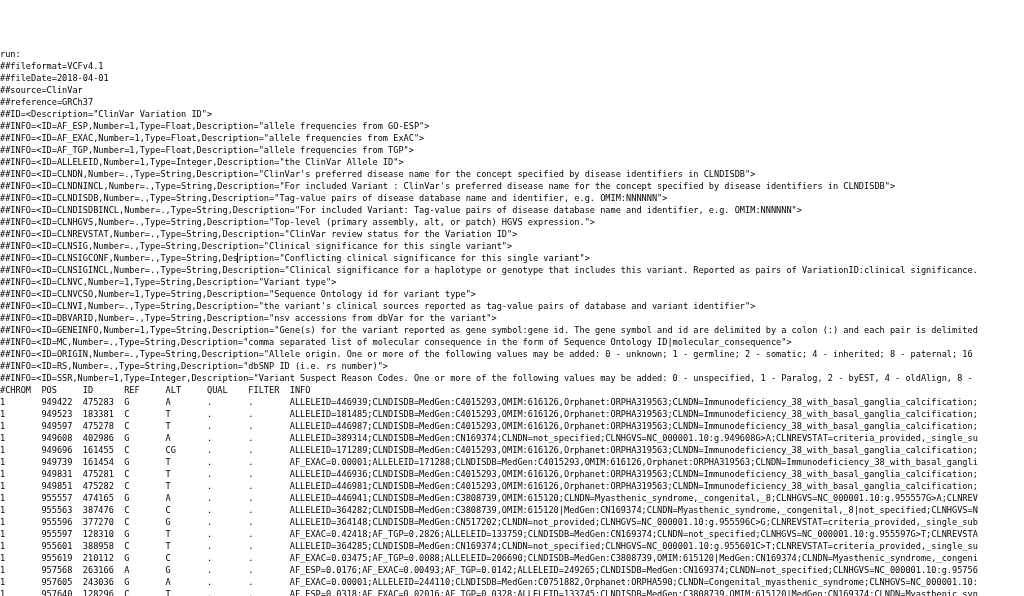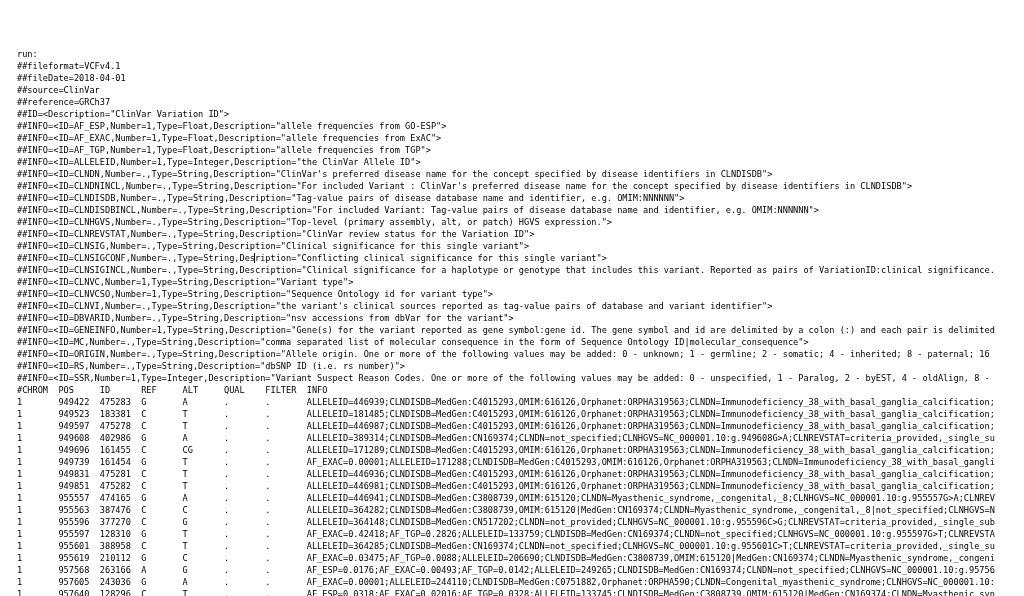--- a/index.html
+++ b/index.html
@@ -1,19 +1,19 @@
 <!DOCTYPE html>
 <html><head>
 <meta charset="utf-8">
 <style>
   html,body{margin:0;padding:0;background:#fff;color:#000;}
   body{font-family:"Menlo","Consolas","DejaVu Sans Mono",monospace;
        font-size:8.6px;line-height:12px;white-space:pre;
        width:1024px;height:596px;overflow:hidden;}
-  .line{display:block;height:12px;padding-left:17px;}
+  .line{display:block;height:12px;}
   .cursor{border-left:1px solid #000;margin-left:-1px;}
   
 </style>
 </head>
 <body>
 
 
 
 <div id="out"><span class="line">run:</span><span class="line">##fileformat=VCFv4.1</span><span class="line">##fileDate=2018-04-01</span><span class="line">##source=ClinVar</span><span class="line">##reference=GRCh37</span><span class="line">##ID=&lt;Description="ClinVar Variation ID"&gt;</span><span class="line">##INFO=&lt;ID=AF_ESP,Number=1,Type=Float,Description="allele frequencies from GO-ESP"&gt;</span><span class="line">##INFO=&lt;ID=AF_EXAC,Number=1,Type=Float,Description="allele frequencies from ExAC"&gt;</span><span class="line">##INFO=&lt;ID=AF_TGP,Number=1,Type=Float,Description="allele frequencies from TGP"&gt;</span><span class="line">##INFO=&lt;ID=ALLELEID,Number=1,Type=Integer,Description="the ClinVar Allele ID"&gt;</span><span class="line">##INFO=&lt;ID=CLNDN,Number=.,Type=String,Description="ClinVar's preferred disease name for the concept specified by disease identifiers in CLNDISDB"&gt;</span><span class="line">##INFO=&lt;ID=CLNDNINCL,Number=.,Type=String,Description="For included Variant : ClinVar's preferred disease name for the concept specified by disease identifiers in CLNDISDB"&gt;</span><span class="line">##INFO=&lt;ID=CLNDISDB,Number=.,Type=String,Description="Tag-value pairs of disease database name and identifier, e.g. OMIM:NNNNNN"&gt;</span><span class="line">##INFO=&lt;ID=CLNDISDBINCL,Number=.,Type=String,Description="For included Variant: Tag-value pairs of disease database name and identifier, e.g. OMIM:NNNNNN"&gt;</span><span class="line">##INFO=&lt;ID=CLNHGVS,Number=.,Type=String,Description="Top-level (primary assembly, alt, or patch) HGVS expression."&gt;</span><span class="line">##INFO=&lt;ID=CLNREVSTAT,Number=.,Type=String,Description="ClinVar review status for the Variation ID"&gt;</span><span class="line">##INFO=&lt;ID=CLNSIG,Number=.,Type=String,Description="Clinical significance for this single variant"&gt;</span><span class="line"><span>##INFO=&lt;ID=CLNSIGCONF,Number=.,Type=String,Des</span><span class="cursor"></span><span>ription="Conflicting clinical significance for this single variant"&gt;</span></span><span class="line">##INFO=&lt;ID=CLNSIGINCL,Number=.,Type=String,Description="Clinical significance for a haplotype or genotype that includes this variant. Reported as pairs of VariationID:clinical significance.</span><span class="line">##INFO=&lt;ID=CLNVC,Number=1,Type=String,Description="Variant type"&gt;</span><span class="line">##INFO=&lt;ID=CLNVCSO,Number=1,Type=String,Description="Sequence Ontology id for variant type"&gt;</span><span class="line">##INFO=&lt;ID=CLNVI,Number=.,Type=String,Description="the variant's clinical sources reported as tag-value pairs of database and variant identifier"&gt;</span><span class="line">##INFO=&lt;ID=DBVARID,Number=.,Type=String,Description="nsv accessions from dbVar for the variant"&gt;</span><span class="line">##INFO=&lt;ID=GENEINFO,Number=1,Type=String,Description="Gene(s) for the variant reported as gene symbol:gene id. The gene symbol and id are delimited by a colon (:) and each pair is delimited</span><span class="line">##INFO=&lt;ID=MC,Number=.,Type=String,Description="comma separated list of molecular consequence in the form of Sequence Ontology ID|molecular_consequence"&gt;</span><span class="line">##INFO=&lt;ID=ORIGIN,Number=.,Type=String,Description="Allele origin. One or more of the following values may be added: 0 - unknown; 1 - germline; 2 - somatic; 4 - inherited; 8 - paternal; 16</span><span class="line">##INFO=&lt;ID=RS,Number=.,Type=String,Description="dbSNP ID (i.e. rs number)"&gt;</span><span class="line">##INFO=&lt;ID=SSR,Number=1,Type=Integer,Description="Variant Suspect Reason Codes. One or more of the following values may be added: 0 - unspecified, 1 - Paralog, 2 - byEST, 4 - oldAlign, 8 - </span><span class="line">#CHROM  POS     ID      REF     ALT     QUAL    FILTER  INFO</span><span class="line">1       949422  475283  G       A       .       .       ALLELEID=446939;CLNDISDB=MedGen:C4015293,OMIM:616126,Orphanet:ORPHA319563;CLNDN=Immunodeficiency_38_with_basal_ganglia_calcification;</span><span class="line">1       949523  183381  C       T       .       .       ALLELEID=181485;CLNDISDB=MedGen:C4015293,OMIM:616126,Orphanet:ORPHA319563;CLNDN=Immunodeficiency_38_with_basal_ganglia_calcification;</span><span class="line">1       949597  475278  C       T       .       .       ALLELEID=446987;CLNDISDB=MedGen:C4015293,OMIM:616126,Orphanet:ORPHA319563;CLNDN=Immunodeficiency_38_with_basal_ganglia_calcification;</span><span class="line">1       949608  402986  G       A       .       .       ALLELEID=389314;CLNDISDB=MedGen:CN169374;CLNDN=not_specified;CLNHGVS=NC_000001.10:g.949608G&gt;A;CLNREVSTAT=criteria_provided,_single_su</span><span class="line">1       949696  161455  C       CG      .       .       ALLELEID=171289;CLNDISDB=MedGen:C4015293,OMIM:616126,Orphanet:ORPHA319563;CLNDN=Immunodeficiency_38_with_basal_ganglia_calcification;</span><span class="line">1       949739  161454  G       T       .       .       AF_EXAC=0.00001;ALLELEID=171288;CLNDISDB=MedGen:C4015293,OMIM:616126,Orphanet:ORPHA319563;CLNDN=Immunodeficiency_38_with_basal_gangli</span><span class="line">1       949831  475281  C       T       .       .       ALLELEID=446936;CLNDISDB=MedGen:C4015293,OMIM:616126,Orphanet:ORPHA319563;CLNDN=Immunodeficiency_38_with_basal_ganglia_calcification;</span><span class="line">1       949851  475282  C       T       .       .       ALLELEID=446981;CLNDISDB=MedGen:C4015293,OMIM:616126,Orphanet:ORPHA319563;CLNDN=Immunodeficiency_38_with_basal_ganglia_calcification;</span><span class="line">1       955557  474165  G       A       .       .       ALLELEID=446941;CLNDISDB=MedGen:C3808739,OMIM:615120;CLNDN=Myasthenic_syndrome,_congenital,_8;CLNHGVS=NC_000001.10:g.955557G&gt;A;CLNREV</span><span class="line">1       955563  387476  C       C       .       .       ALLELEID=364282;CLNDISDB=MedGen:C3808739,OMIM:615120|MedGen:CN169374;CLNDN=Myasthenic_syndrome,_congenital,_8|not_specified;CLNHGVS=N</span><span class="line">1       955596  377270  C       G       .       .       ALLELEID=364148;CLNDISDB=MedGen:CN517202;CLNDN=not_provided;CLNHGVS=NC_000001.10:g.955596C&gt;G;CLNREVSTAT=criteria_provided,_single_sub</span><span class="line">1       955597  128310  G       T       .       .       AF_EXAC=0.42418;AF_TGP=0.2826;ALLELEID=133759;CLNDISDB=MedGen:CN169374;CLNDN=not_specified;CLNHGVS=NC_000001.10:g.955597G&gt;T;CLNREVSTA</span><span class="line">1       955601  388958  C       T       .       .       ALLELEID=364285;CLNDISDB=MedGen:CN169374;CLNDN=not_specified;CLNHGVS=NC_000001.10:g.955601C&gt;T;CLNREVSTAT=criteria_provided,_single_su</span><span class="line">1       955619  210112  G       C       .       .       AF_EXAC=0.03475;AF_TGP=0.0088;ALLELEID=206690;CLNDISDB=MedGen:C3808739,OMIM:615120|MedGen:CN169374;CLNDN=Myasthenic_syndrome,_congeni</span><span class="line">1       957568  263166  A       G       .       .       AF_ESP=0.0176;AF_EXAC=0.00493;AF_TGP=0.0142;ALLELEID=249265;CLNDISDB=MedGen:CN169374;CLNDN=not_specified;CLNHGVS=NC_000001.10:g.95756</span><span class="line">1       957605  243036  G       A       .       .       AF_EXAC=0.00001;ALLELEID=244110;CLNDISDB=MedGen:C0751882,Orphanet:ORPHA590;CLNDN=Congenital_myasthenic_syndrome;CLNHGVS=NC_000001.10:</span><span class="line">1       957640  128296  C       T       .       .       AF_ESP=0.0318;AF_EXAC=0.02016;AF_TGP=0.0328;ALLELEID=133745;CLNDISDB=MedGen:C3808739,OMIM:615120|MedGen:CN169374;CLNDN=Myasthenic_syn</span></div>
 

